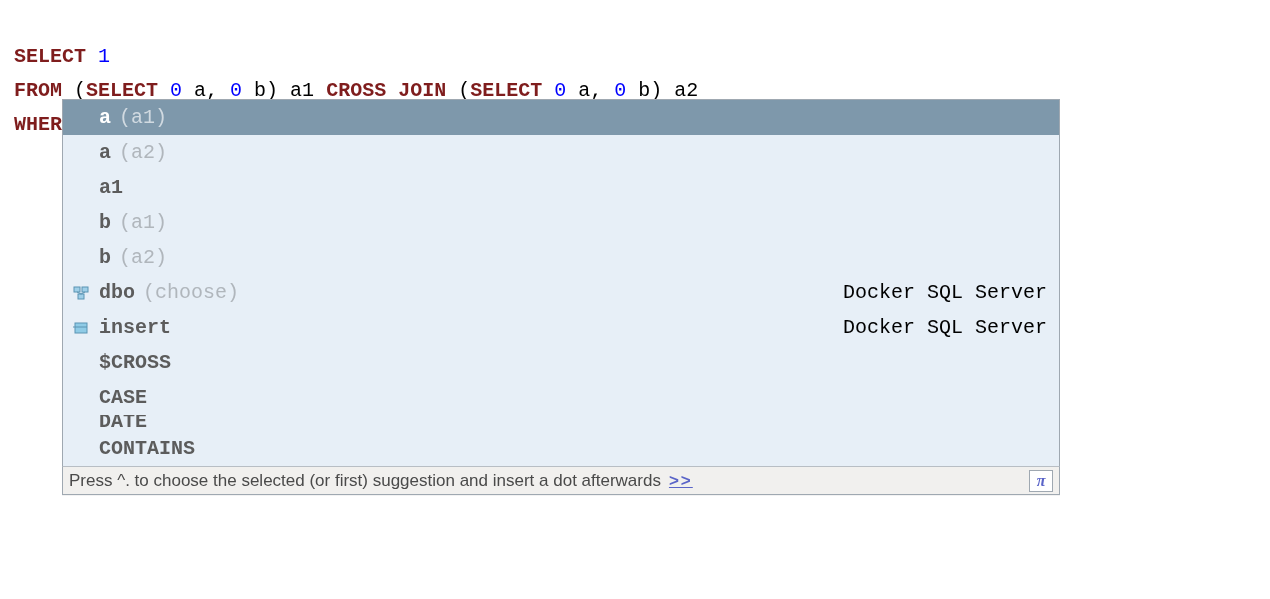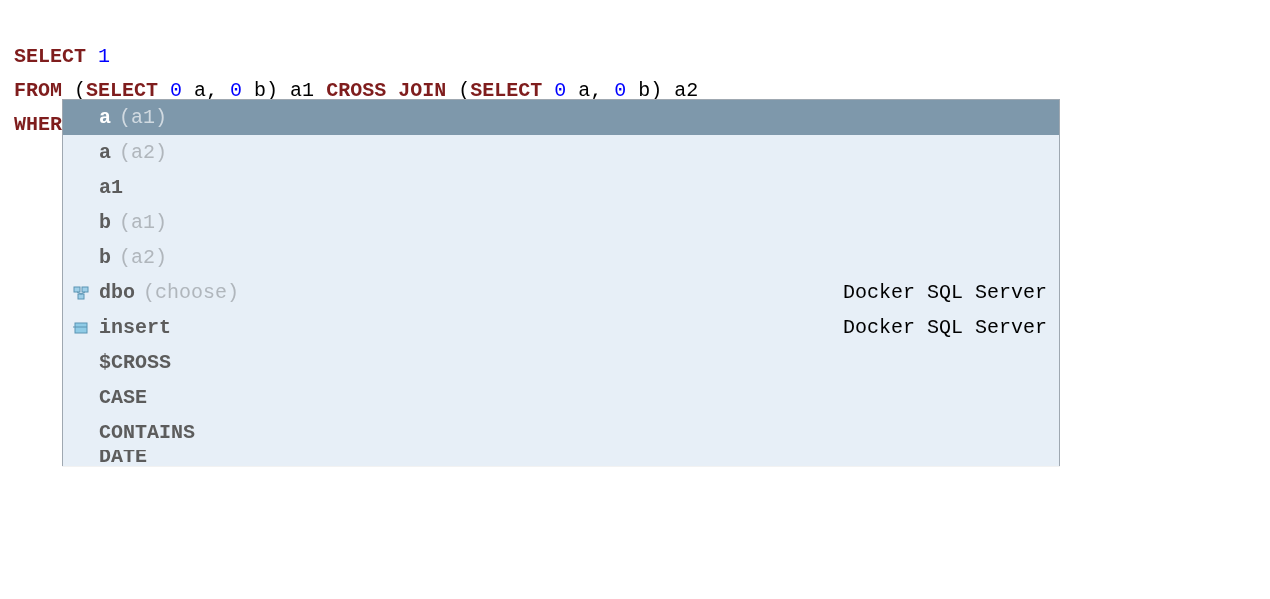--- a/index.html
+++ b/index.html
@@ -158,22 +158,27 @@
         <span class="right">Docker SQL Server</span>
       </div>
       <div class="row">
         <span class="icon"></span>
         <span class="label">$CROSS</span>
       </div>
       <div class="row">
         <span class="icon"></span>
         <span class="label">CASE</span>
       </div>
+      <div class="row cutoff">
+        <span class="icon"></span>
+        <span class="label">DATE</span>
+      </div>
       <div class="row">
         <span class="icon"></span>
         <span class="label">CONTAINS</span>
       </div>
-      <div class="row cutoff">
-        <span class="icon"></span>
-        <span class="label">DATE</span>
-      </div>
     </div>
+  <div class="hintbar">
+    <span>Press ^. to choose the selected (or first) suggestion and insert a dot afterwards</span>
+    <span class="link">&gt;&gt;</span>
+    <span class="pi">π</span>
+  </div>
 </div>
 
 </body></html>

